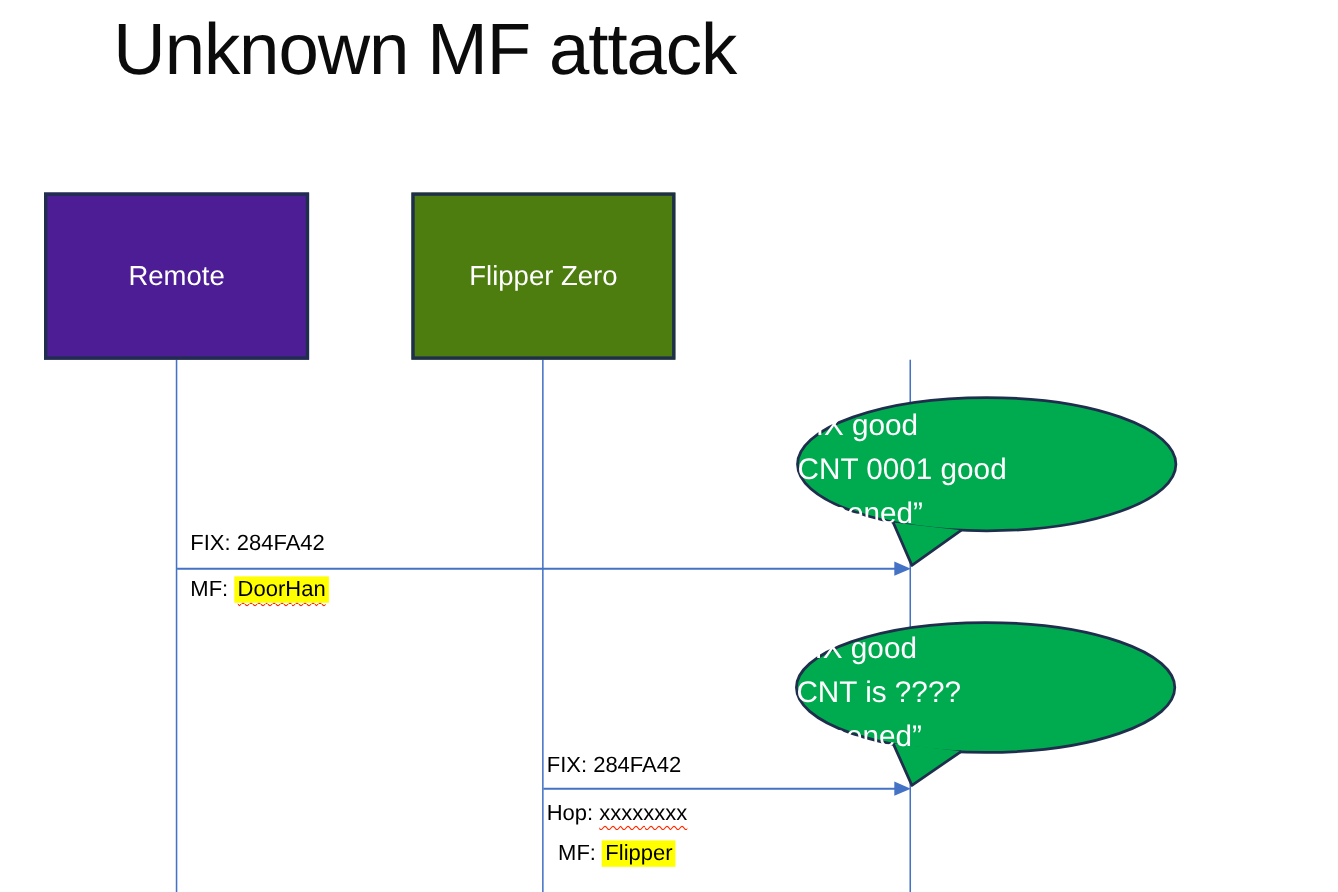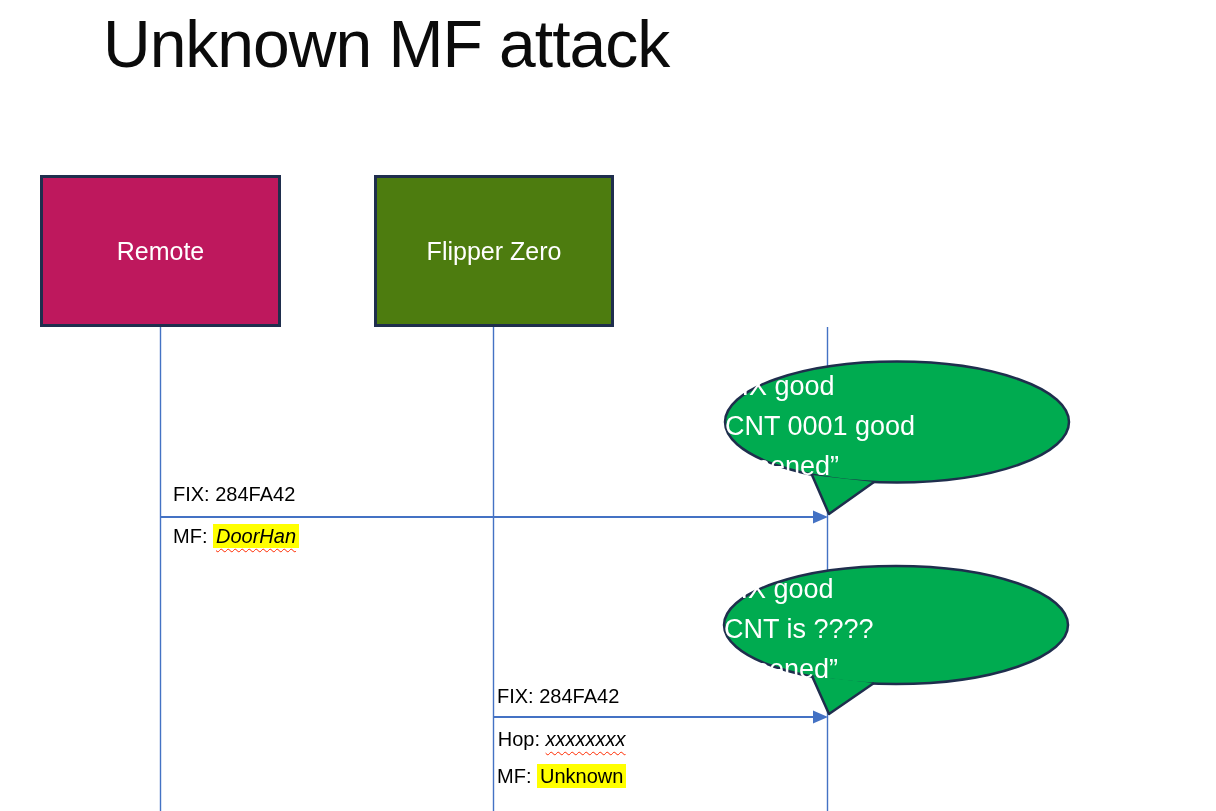--- a/index.html
+++ b/index.html
@@ -10,33 +10,32 @@
   #shapes{position:absolute;left:0;top:0;width:1216px;height:811px;}
   .title{
     position:absolute;left:57px;top:6px;font-size:66px;font-weight:300;
     letter-spacing:-1px;color:#0b0b0b;white-space:nowrap;margin-left:46px;
   }
   .actor{
     position:absolute;top:175px;height:152px;border:3px solid #1F2E4D;
     box-sizing:border-box;display:flex;align-items:center;justify-content:center;
     color:#ffffff;font-size:25px;
   }
-  .actor-remote{left:40px;width:241px;background:#be185d;}
+  .actor-remote{left:40px;width:241px;background:#4c1d95;}
   .actor-flipper{left:374px;width:240px;background:#4d7c0f;}
   .actor-receiver{left:708px;width:239px;background:#00AB50;}
   .msg{position:absolute;font-size:20px;line-height:37px;white-space:nowrap;}
   .msg-above{line-height:30px;}
   .hl{background:#FFFF00;padding:1px 3px;}
   .sq{
     text-decoration-line:underline;
     text-decoration-style:wavy;
     text-decoration-color:#FF2A00;
     text-decoration-thickness:1px;
     text-underline-offset:5px;
-    font-style:italic;
   }
   .bubble-text{
     position:absolute;width:344px;color:#ffffff;
     font-size:27px;line-height:40px;
   }
   .bt1{left:725px;top:366px;}
   .bt2{left:724px;top:569px;}
 </style>
 </head>
 <body>
@@ -78,21 +77,21 @@
   </div>
 
   <div class="msg msg-above" style="left:173px;top:479px;">FIX: 284FA42</div>
   <div class="msg" style="left:173px;top:518px;">
     <div><span>MF: </span><span class="hl sq">DoorHan</span></div>
   </div>
 
   <div class="msg msg-above" style="left:497px;top:681px;">FIX: 284FA42</div>
   <div class="msg" style="left:497px;top:721px;text-align:center;">
     <div><span>Hop: </span><span class="sq">xxxxxxxx</span></div>
-    <div><span>MF: </span><span class="hl">Unknown</span></div>
+    <div><span>MF: </span><span class="hl">Flipper</span></div>
   </div>
 
   <div class="bubble-text bt1">
     <div>FIX good</div>
     <div>CNT 0001 good</div>
     <div>“Opened”</div>
   </div>
 
   <div class="bubble-text bt2">
     <div>FIX good</div>

